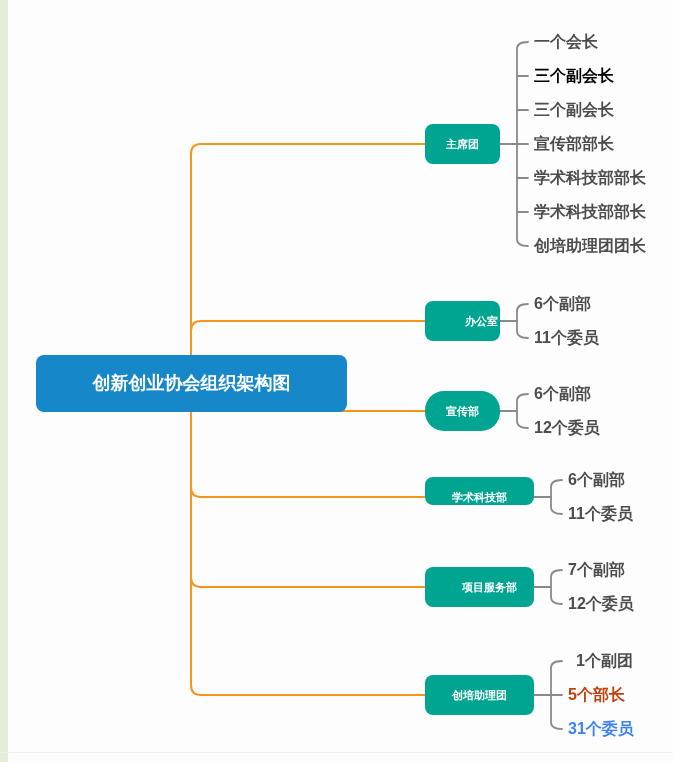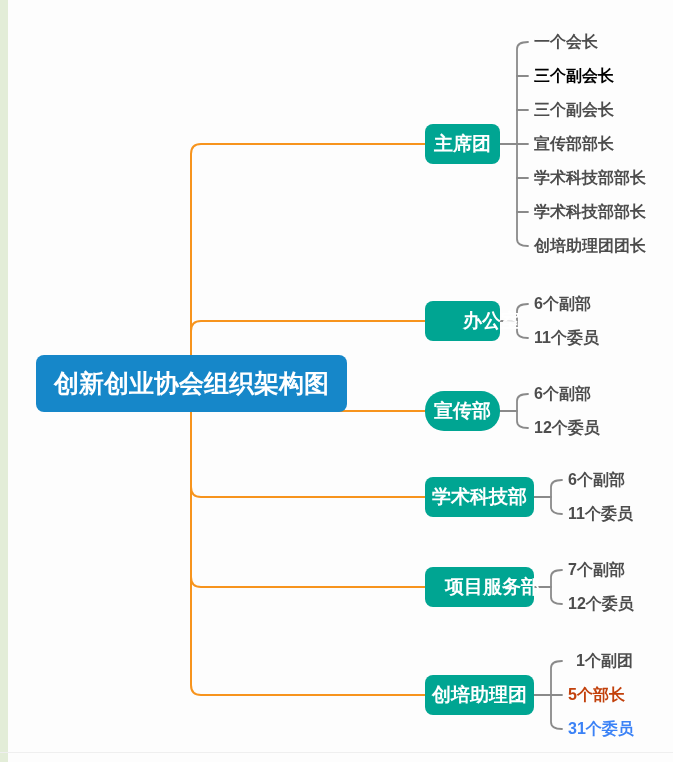--- a/index.html
+++ b/index.html
@@ -38,25 +38,25 @@
     z-index: 2;
     color: #ffffff;
     font-weight: bold;
     text-align: center;
     border-radius: 8px;
     box-sizing: border-box;
     white-space: nowrap;
     cursor: default;
   }
   .root-node {
-    font-size: 25px;
+    font-size: 18px;
     line-height: 57px;
   }
   .branch-node {
-    font-size: 19px;
+    font-size: 11px;
     line-height: 40px;
   }
   .leaf-label {
     position: absolute;
     z-index: 2;
     font-size: 16px;
     font-weight: bold;
     line-height: 20px;
     white-space: nowrap;
     cursor: default;
@@ -101,21 +101,21 @@
       <div class="leaf-label" style="left: 534px; top: 134px; color: rgb(77, 77, 77);">宣传部部长</div>
       <div class="leaf-label" style="left: 534px; top: 168px; color: rgb(77, 77, 77);">学术科技部部长</div>
       <div class="leaf-label" style="left: 534px; top: 202px; color: rgb(77, 77, 77);">学术科技部部长</div>
       <div class="leaf-label" style="left: 534px; top: 236px; color: rgb(77, 77, 77);">创培助理团团长</div>
       <div class="node branch-node" style="left: 425px; top: 301px; width: 75px; height: 40px; background: rgb(0, 165, 146); padding-left: 38px;">办公室</div>
       <div class="leaf-label" style="left: 534px; top: 294px; color: rgb(77, 77, 77);">6个副部</div>
       <div class="leaf-label" style="left: 534px; top: 328px; color: rgb(77, 77, 77);">11个委员</div>
       <div class="node branch-node" style="left: 425px; top: 391px; width: 75px; height: 40px; background: rgb(0, 165, 146); border-radius: 19px;">宣传部</div>
       <div class="leaf-label" style="left: 534px; top: 384px; color: rgb(77, 77, 77);">6个副部</div>
       <div class="leaf-label" style="left: 534px; top: 418px; color: rgb(77, 77, 77);">12个委员</div>
-      <div class="node branch-node" style="left: 425px; top: 477px; width: 109px; height: 40px; background: rgb(0, 165, 146); text-align: center;">学术科技部</div>
+      <div class="node branch-node" style="left: 425px; top: 477px; width: 109px; height: 28px; background: rgb(0, 165, 146); text-align: center;">学术科技部</div>
       <div class="leaf-label" style="left: 568px; top: 470px; color: rgb(77, 77, 77);">6个副部</div>
       <div class="leaf-label" style="left: 568px; top: 504px; color: rgb(77, 77, 77);">11个委员</div>
       <div class="node branch-node" style="left: 425px; top: 567px; width: 109px; height: 40px; background: rgb(0, 165, 146); padding-left: 20px;">项目服务部</div>
       <div class="leaf-label" style="left: 568px; top: 560px; color: rgb(77, 77, 77);">7个副部</div>
       <div class="leaf-label" style="left: 568px; top: 594px; color: rgb(77, 77, 77);">12个委员</div>
       <div class="node branch-node" style="left: 425px; top: 675px; width: 109px; height: 40px; background: rgb(0, 165, 146);">创培助理团</div>
       <div class="leaf-label" style="left: 568px; top: 651px; color: rgb(77, 77, 77); margin-left: 8px;">1个副团</div>
       <div class="leaf-label" style="left: 568px; top: 685px; color: #c2410c;">5个部长</div>
       <div class="leaf-label" style="left: 568px; top: 719px; color: #3b82f6;">31个委员</div>
       <div class="node root-node" style="left: 36px; top: 355px; width: 311px; height: 57px; background: rgb(22, 135, 201);">创新创业协会组织架构图</div>

